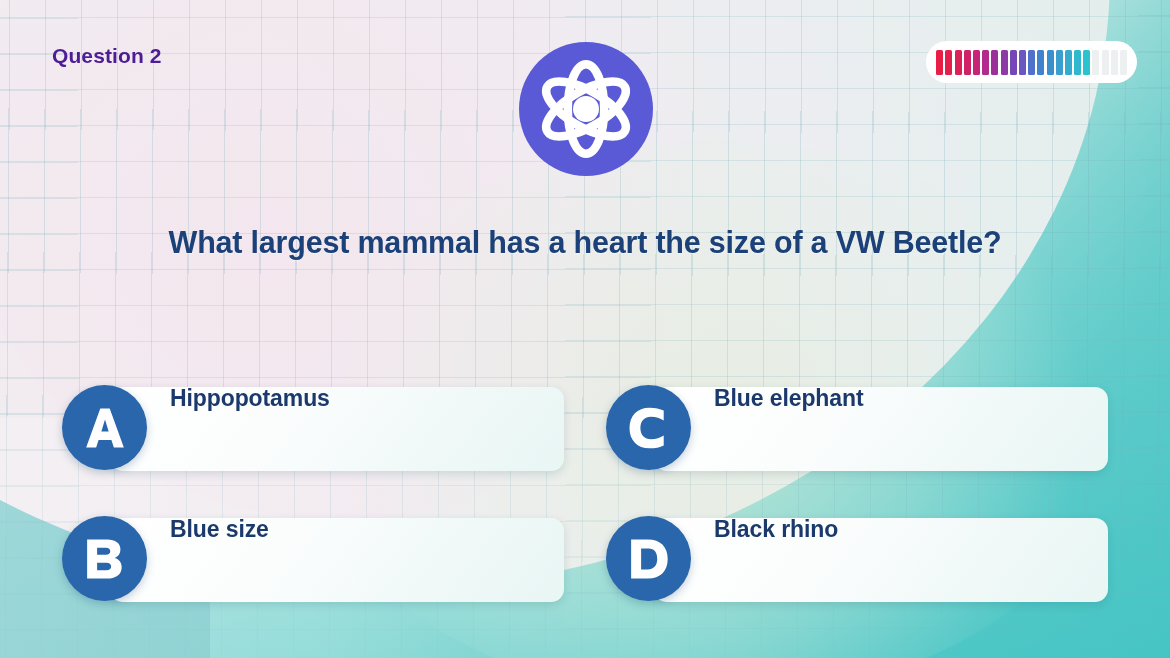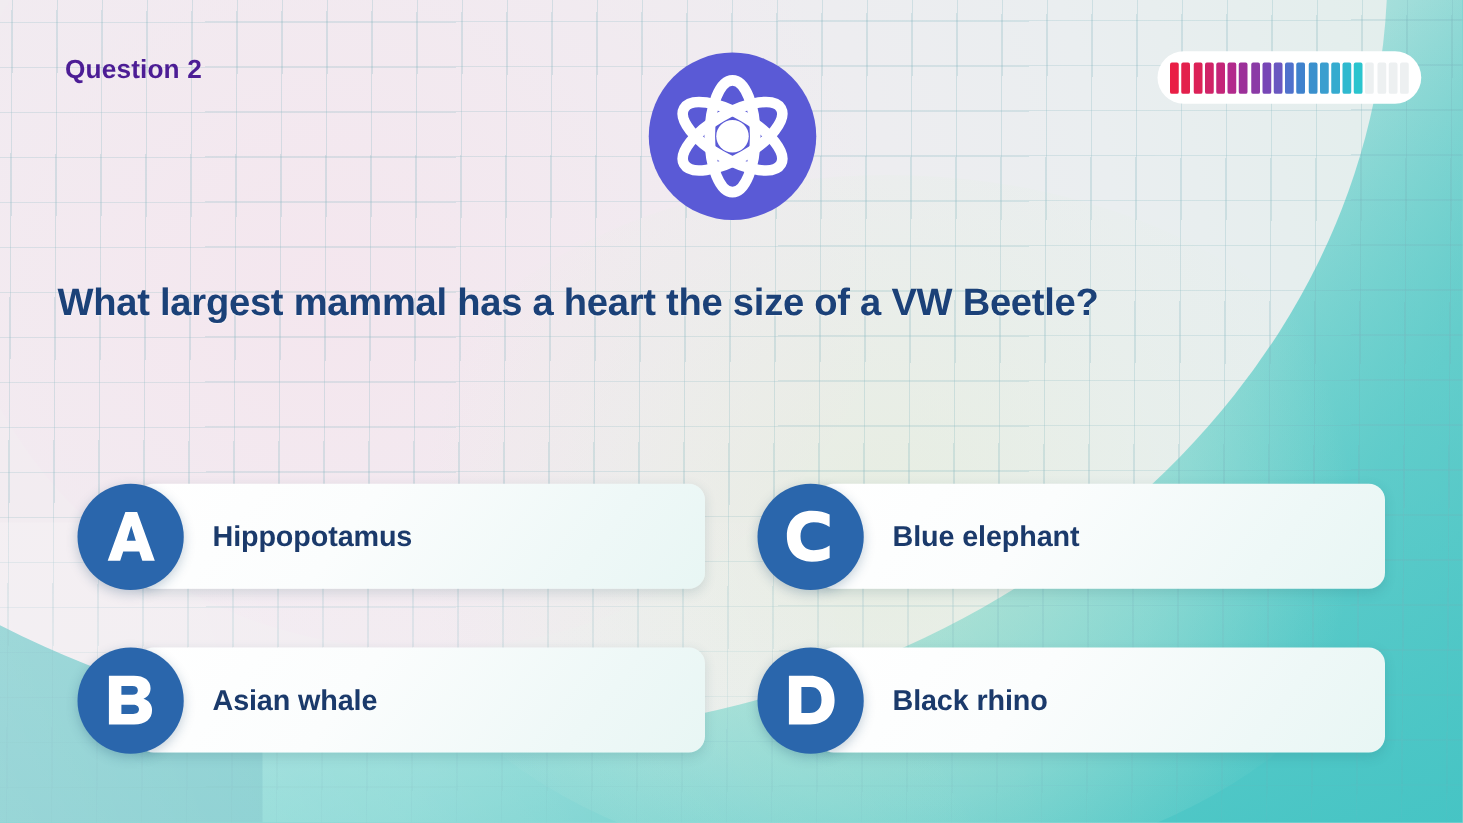--- a/index.html
+++ b/index.html
@@ -114,41 +114,42 @@
     border-radius:21px;
     display:flex; align-items:center;
     padding:0 10px;
     gap:2.2px;
   }
   .seg{ width:7px; height:25px; border-radius:1.5px; }
 
   
   .question{
     position:absolute; left:0; right:0; top:225px;
+    text-align:center;
     font-size:30.5px;
     font-weight:bold;
     color:#1b4178;
     letter-spacing:-.2px;
     text-shadow:0 1px 1px rgba(255,255,255,.55);
     padding:0 46px;
   }
 
   
   .answers{
     position:absolute; left:62px; top:385px;
     width:1048px;
     display:grid;
     grid-template-columns:502px 502px;
     grid-template-rows:88px 88px;
     column-gap:42px; row-gap:43px;
   }
   .answer{
     position:relative;
     height:88px;
-    display:flex; align-items:center;
+    display:flex; align-items:flex-start;
   }
   .answer-card{
     position:absolute; left:48px; right:0; top:2px; bottom:2px;
     border-radius:13px;
     background:linear-gradient(128deg,#ffffff 0%,#fbfdfd 38%,#eef8f7 78%,#e8f6f4 100%);
     box-shadow:0 3px 9px rgba(40,90,100,.16);
   }
   .badge{
     position:relative; z-index:2;
     width:85px; height:85px; flex:0 0 85px;
@@ -251,21 +252,21 @@
       <div class="answer">
         <div class="answer-card"></div>
         <div class="badge" style="background: rgb(42, 102, 172);">
           <svg viewBox="0 0 64 64" aria-hidden="true">
             <path fill="#ffffff" d="M10 8h24.6c10.3 0 16.4 4.6 16.4 12.4 0 5.0-2.6 8.6-7.0 10.4
                                      5.3 1.6 8.5 5.6 8.5 11.2C52.5 50.6 45.9 56 34.8 56H10V8z
                                      M22.3 18.3v8.6h10.9c3.3 0 5.3-1.6 5.3-4.3 0-2.8-2.0-4.3-5.3-4.3H22.3z
                                      M22.3 36.6v9.1h11.6c3.5 0 5.7-1.7 5.7-4.6 0-2.8-2.2-4.5-5.7-4.5H22.3z"></path>
           </svg>
         </div>
-        <div class="answer-text">Asian whale</div>
+        <div class="answer-text">Blue size</div>
       </div>
 
       <div class="answer">
         <div class="answer-card"></div>
         <div class="badge" style="background: rgb(42, 102, 172);">
           <svg viewBox="0 0 64 64" aria-hidden="true">
             <path fill="#ffffff" d="M10 8h20.9C45.8 8 55 16.8 55 32s-9.2 24-24.1 24H10V8z
                                      M22.3 19.2v25.6h8.0c7.3 0 11.8-4.7 11.8-12.8S38.6 19.2 31.3 19.2H22.3z"></path>
           </svg>
         </div>

